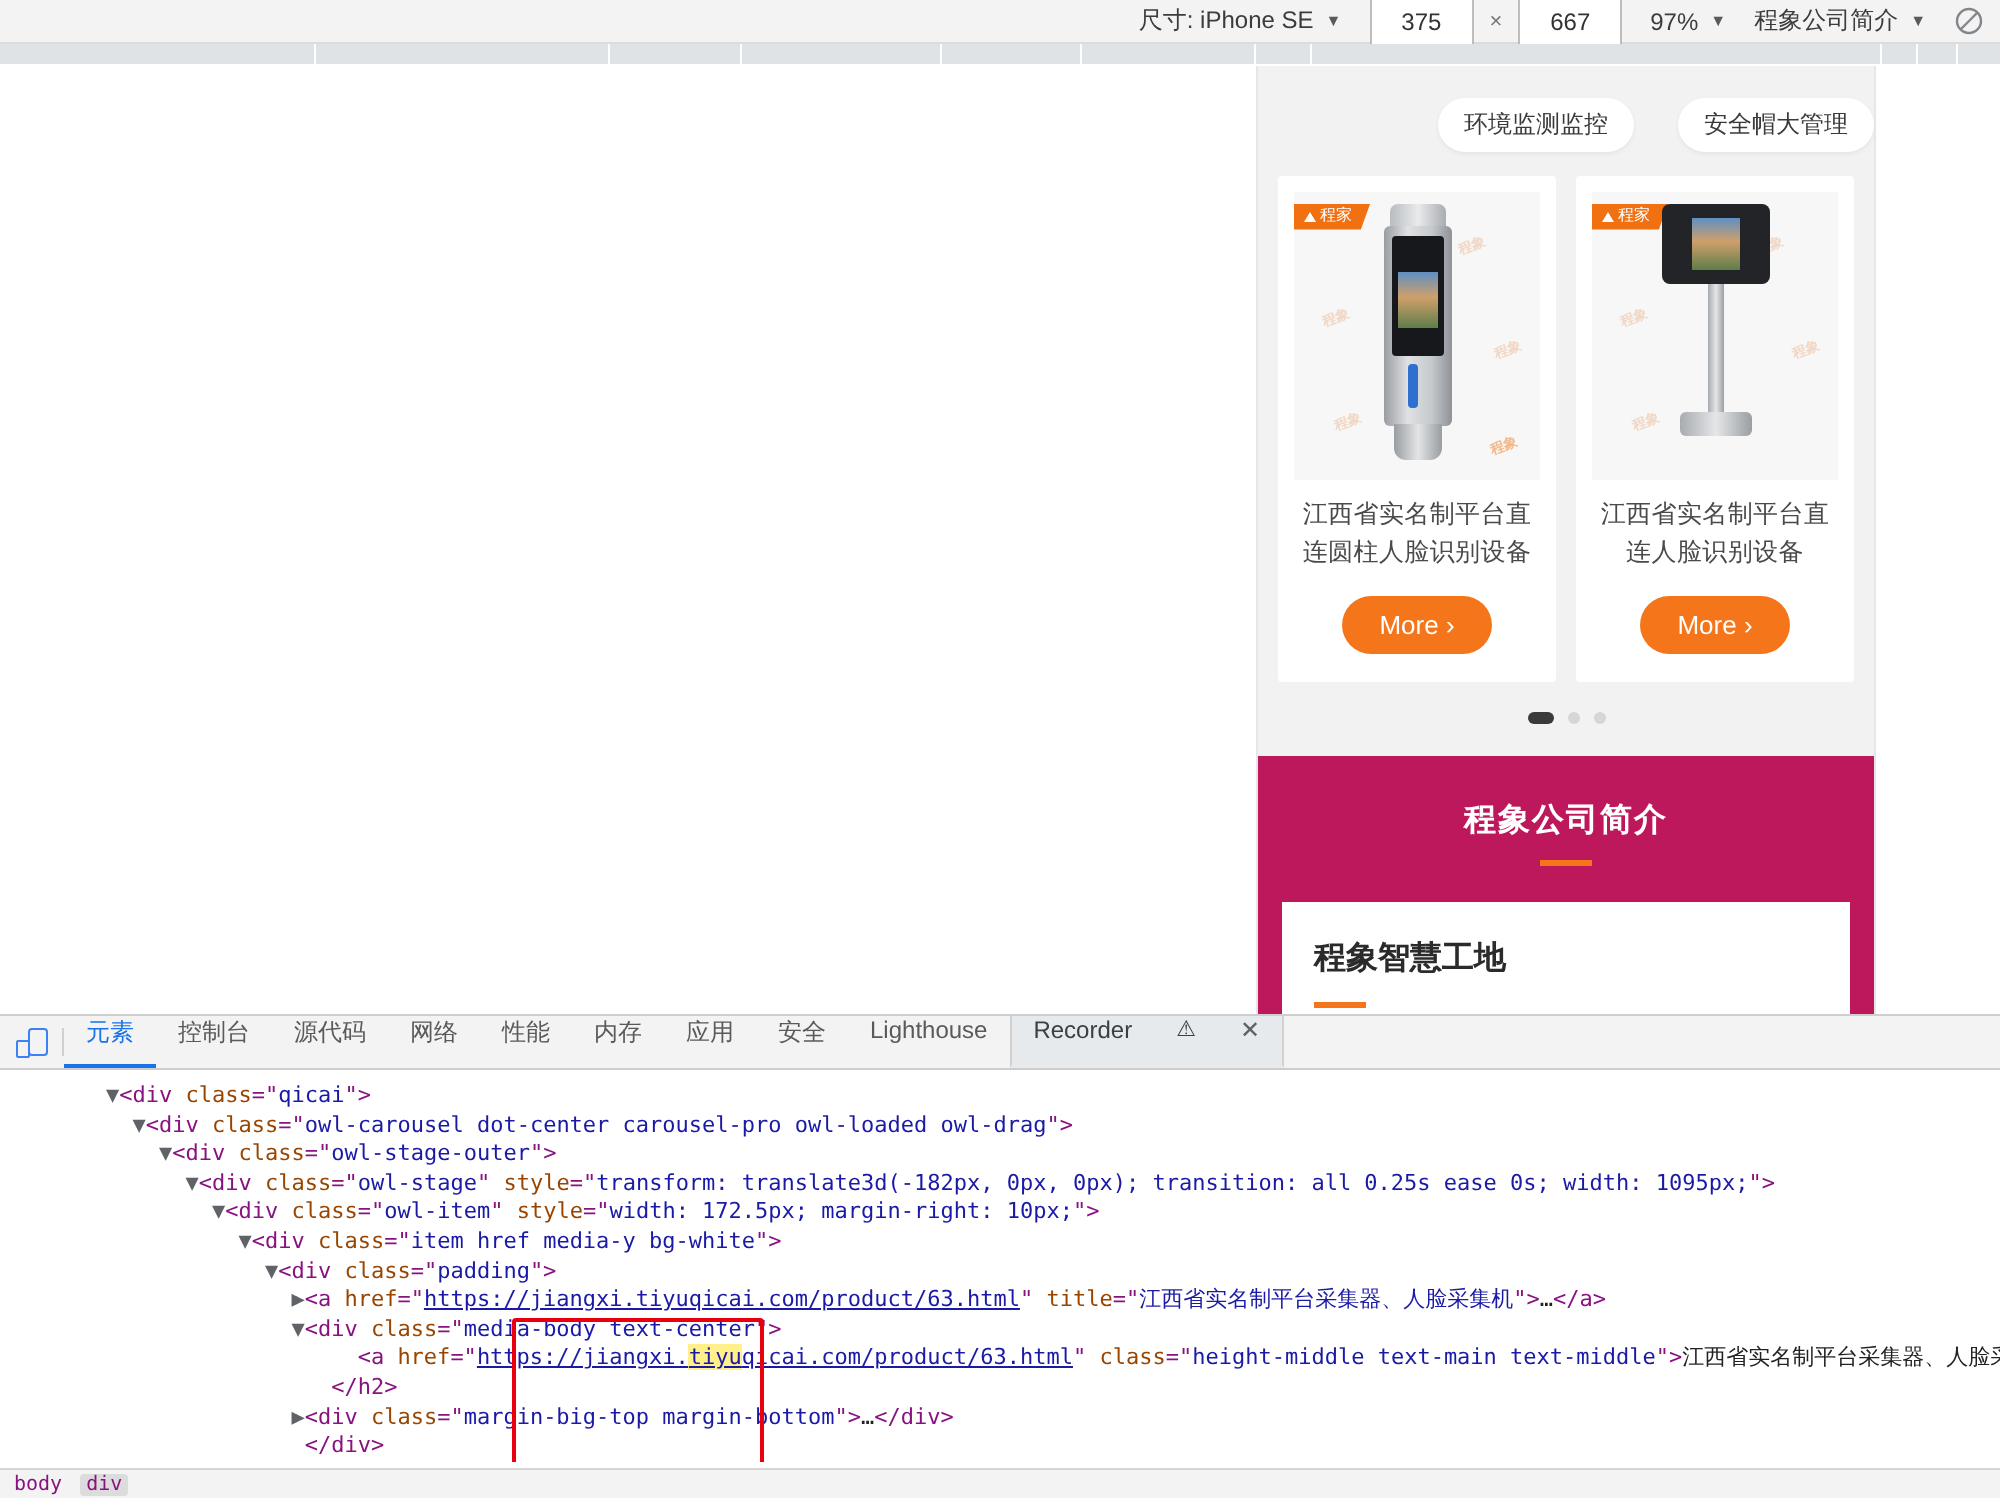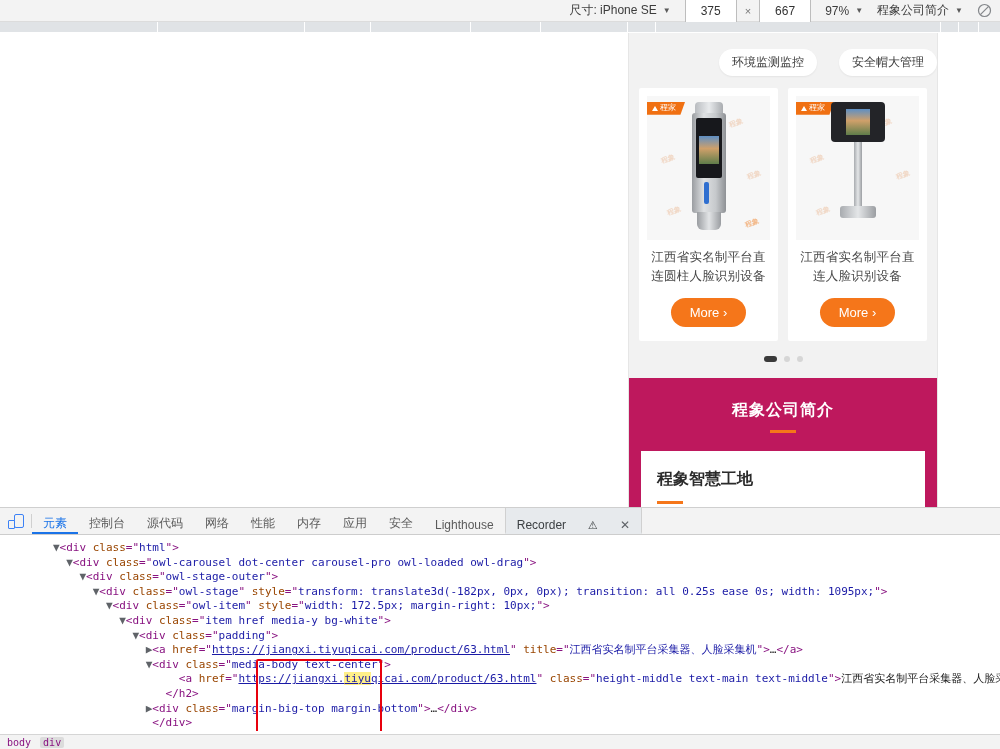--- a/index.html
+++ b/index.html
@@ -158,21 +158,21 @@
     border-bottom: 1px solid #cdcdcd;
     display: flex; align-items: stretch;
     font-size: 12px;
   }
   .dt-inspect { display: flex; align-items: center; padding: 0 7px 0 8px; }
   .dev-toggle-icon { width: 16px; height: 15px; position: relative; }
   .dev-toggle-icon .big { position: absolute; right: 0; top: 0; width: 10px; height: 14px; border: 1.6px solid #3c82f6; border-radius: 2px; }
   .dev-toggle-icon .small { position: absolute; left: 0; bottom: 0; width: 7px; height: 9px; border: 1.6px solid #3c82f6; border-radius: 1px; background: #f3f3f3; }
   .dt-sep { width: 1px; background: #d0d0d0; margin: 6px 0; }
   .dt-tab {
-    display: flex; align-items: flex-end; padding: 0 11px;
+    display: flex; align-items: flex-start; padding: 0 11px;
     color: #5a5a5a; cursor: pointer; white-space: nowrap;
     border-bottom: 2px solid transparent;
   }
   .dt-tab.active { color: #1a73e8; border-bottom-color: #1a73e8; }
   .dt-tab.panel {
     background: #e7eaed; color: #3c4043;
     border-left: 1px solid #d0d0d0; border-right: 1px solid #d0d0d0;
     gap: 22px;
   }
   .dt-tab .warn { font-size: 11px; }
@@ -379,21 +379,21 @@
         </div>
 
       <div class="dt-tab panel">
         <span>Recorder</span>
         <span class="warn">⚠</span>
         <span class="xclose">✕</span>
       </div>
     </div>
 
     <div class="dom" id="dom-tree">
-      <div class="ln"><span>        </span><span class="tok-arrow">▼</span><span class="tok-punct">&lt;</span><span class="tok-tag">div </span><span class="tok-attr">class</span><span class="tok-punct">="</span><span class="tok-val">html</span><span class="tok-punct">"&gt;</span></div>
+      <div class="ln"><span>        </span><span class="tok-arrow">▼</span><span class="tok-punct">&lt;</span><span class="tok-tag">div </span><span class="tok-attr">class</span><span class="tok-punct">="</span><span class="tok-val">qicai</span><span class="tok-punct">"&gt;</span></div>
         <div class="ln"><span>          </span><span class="tok-arrow">▼</span><span class="tok-punct">&lt;</span><span class="tok-tag">div </span><span class="tok-attr">class</span><span class="tok-punct">="</span><span class="tok-val">owl-carousel dot-center carousel-pro owl-loaded owl-drag</span><span class="tok-punct">"&gt;</span></div>
         <div class="ln"><span>            </span><span class="tok-arrow">▼</span><span class="tok-punct">&lt;</span><span class="tok-tag">div </span><span class="tok-attr">class</span><span class="tok-punct">="</span><span class="tok-val">owl-stage-outer</span><span class="tok-punct">"&gt;</span></div>
         <div class="ln"><span>              </span><span class="tok-arrow">▼</span><span class="tok-punct">&lt;</span><span class="tok-tag">div </span><span class="tok-attr">class</span><span class="tok-punct">="</span><span class="tok-val">owl-stage</span><span class="tok-punct">" </span><span class="tok-attr">style</span><span class="tok-punct">="</span><span class="tok-val">transform: translate3d(-182px, 0px, 0px); transition: all 0.25s ease 0s; width: 1095px;</span><span class="tok-punct">"&gt;</span></div>
         <div class="ln"><span>                </span><span class="tok-arrow">▼</span><span class="tok-punct">&lt;</span><span class="tok-tag">div </span><span class="tok-attr">class</span><span class="tok-punct">="</span><span class="tok-val">owl-item</span><span class="tok-punct">" </span><span class="tok-attr">style</span><span class="tok-punct">="</span><span class="tok-val">width: 172.5px; margin-right: 10px;</span><span class="tok-punct">"&gt;</span></div>
         <div class="ln"><span>                  </span><span class="tok-arrow">▼</span><span class="tok-punct">&lt;</span><span class="tok-tag">div </span><span class="tok-attr">class</span><span class="tok-punct">="</span><span class="tok-val">item href media-y bg-white</span><span class="tok-punct">"&gt;</span></div>
         <div class="ln"><span>                    </span><span class="tok-arrow">▼</span><span class="tok-punct">&lt;</span><span class="tok-tag">div </span><span class="tok-attr">class</span><span class="tok-punct">="</span><span class="tok-val">padding</span><span class="tok-punct">"&gt;</span></div>
         <div class="ln"><span>                      </span><span class="tok-arrow">▶</span><span class="tok-punct">&lt;</span><span class="tok-tag">a </span><span class="tok-attr">href</span><span class="tok-punct">="</span><span class="tok-link">https://jiangxi.tiyuqicai.com/product/63.html</span><span class="tok-punct">" </span><span class="tok-attr">title</span><span class="tok-punct">="</span><span class="tok-val">江西省实名制平台采集器、人脸采集机</span><span class="tok-punct">"&gt;</span><span class="tok-txt">…</span><span class="tok-punct">&lt;/a&gt;</span></div>
         <div class="ln"><span>                      </span><span class="tok-arrow">▼</span><span class="tok-punct">&lt;</span><span class="tok-tag">div </span><span class="tok-attr">class</span><span class="tok-punct">="</span><span class="tok-val">media-body text-center</span><span class="tok-punct">"&gt;</span></div>
         <div class="ln"><span>                          </span><span class="tok-arrow"> </span><span class="tok-punct">&lt;</span><span class="tok-tag">a </span><span class="tok-attr">href</span><span class="tok-punct">="</span><span class="tok-link">https://jiangxi.</span><span class="tok-link hl">tiyu</span><span class="tok-link">qicai.com/product/63.html</span><span class="tok-punct">" </span><span class="tok-attr">class</span><span class="tok-punct">="</span><span class="tok-val">height-middle text-main text-middle</span><span class="tok-punct">"&gt;</span><span class="tok-txt">江西省实名制平台采集器、人脸采集机</span></div>
         <div class="ln"><span>                        </span><span class="tok-arrow"> </span><span class="tok-punct">&lt;/h2&gt;</span></div>

